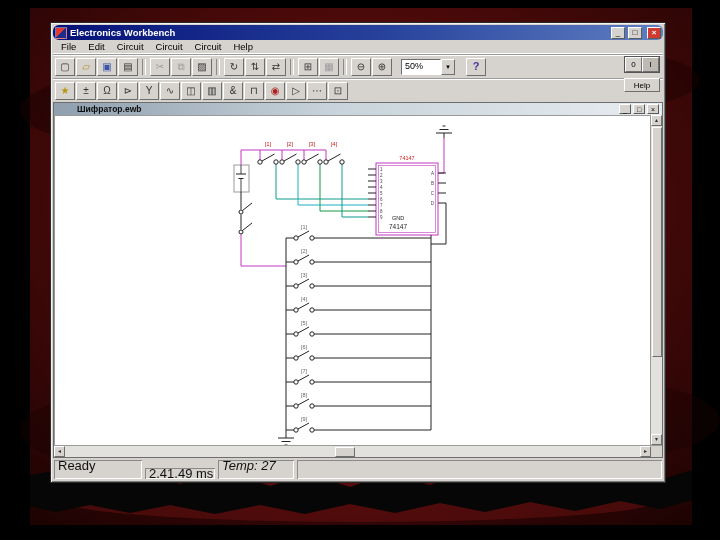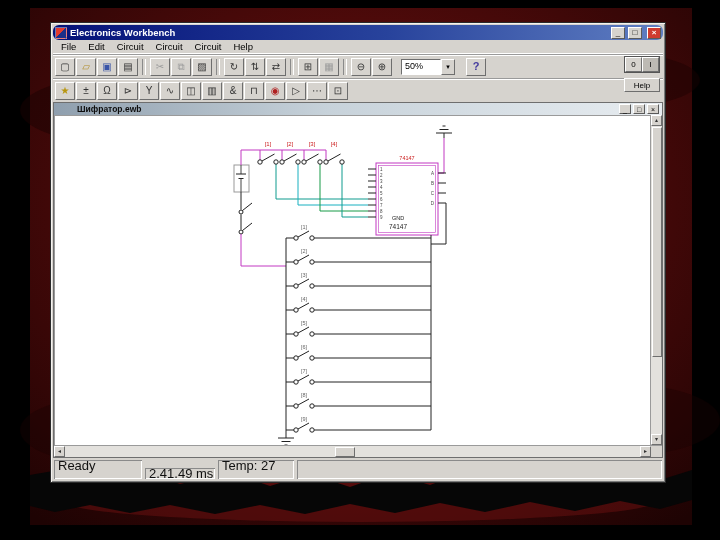--- a/index.html
+++ b/index.html
@@ -62,21 +62,21 @@
   .v-thumb{position:absolute;left:1px;top:1px;width:8px;height:228px;background:#d6d3ce;
     border:1px solid;border-color:#fff #6e6e6e #6e6e6e #fff;}
   .h-track{flex:1;position:relative;}
   .h-thumb{position:absolute;top:1px;left:270px;height:8px;width:18px;background:#d6d3ce;
     border:1px solid;border-color:#fff #6e6e6e #6e6e6e #fff;}
   .corner{flex:0 0 11px;background:#d6d3ce;}
   
   .statusbar{flex:0 0 15px;display:flex;gap:3px;padding:2px 1px 1px;}
   .status-panel{box-shadow:inset 1px 1px 0 #8a8a8a, inset -1px -1px 0 #fff;
     font-size:13px;line-height:11px;padding:0 4px;color:#111;white-space:nowrap;overflow:hidden;}
-  .sp-ready{width:80px;} .sp-time{width:62px;margin-top:8px;} .sp-temp{width:68px;} .sp-fill{flex:1;}
+  .sp-ready{width:80px;} .sp-time{width:62px;margin-top:8px;} .sp-temp{width:68px;font-style:italic;} .sp-fill{flex:1;}
 </style>
 </head>
 <body>
 
 <svg class="bg" viewBox="0 0 720 540">
   <defs>
     <radialGradient id="bgred" cx="50%" cy="38%" r="78%">
       <stop offset="0%" stop-color="#6e1212"></stop>
       <stop offset="45%" stop-color="#4d0a0a"></stop>
       <stop offset="100%" stop-color="#1e0303"></stop>

